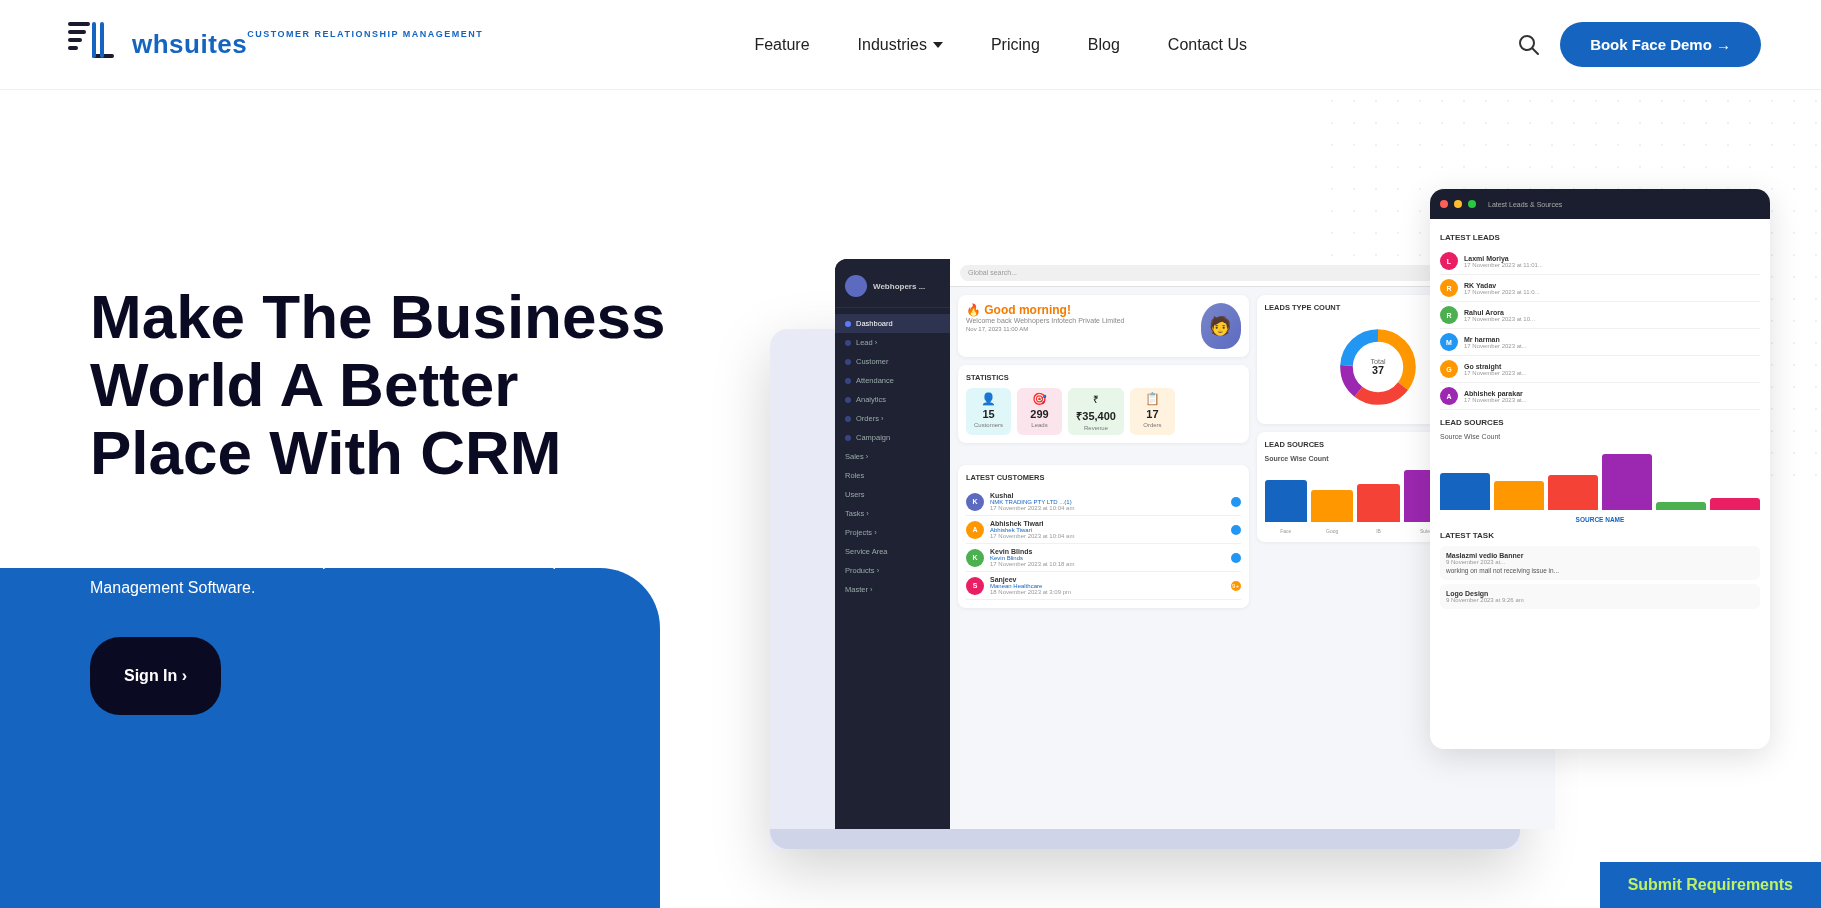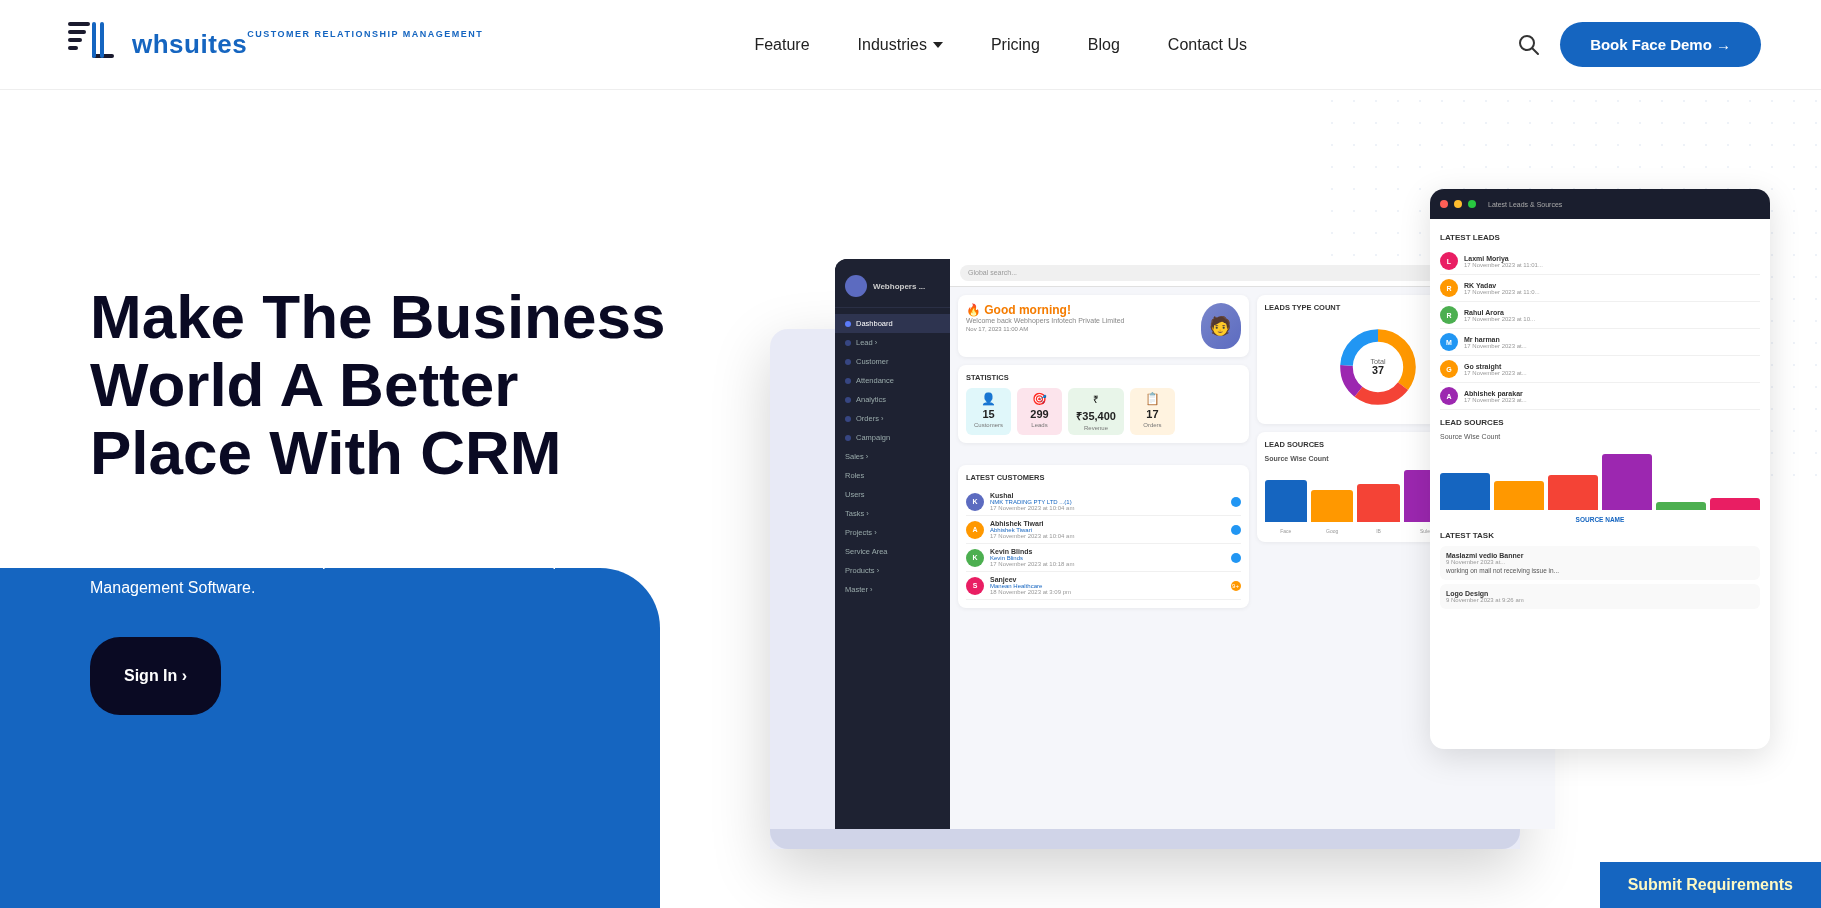--- a/index.html
+++ b/index.html
@@ -405,21 +405,21 @@
       margin-top: 2px;
     }
     .bar-label { flex: 1; text-align: center; }
 
     
     .submit-banner {
       position: fixed;
       bottom: 0;
       right: 0;
       background: #1565c0;
-      color: #fef9c3;
+      color: #bef264;
       padding: 14px 28px;
       font-size: 16px;
       font-weight: 600;
       cursor: pointer;
       z-index: 100;
     }
 
     
     .bg-dots {
       position: absolute;

